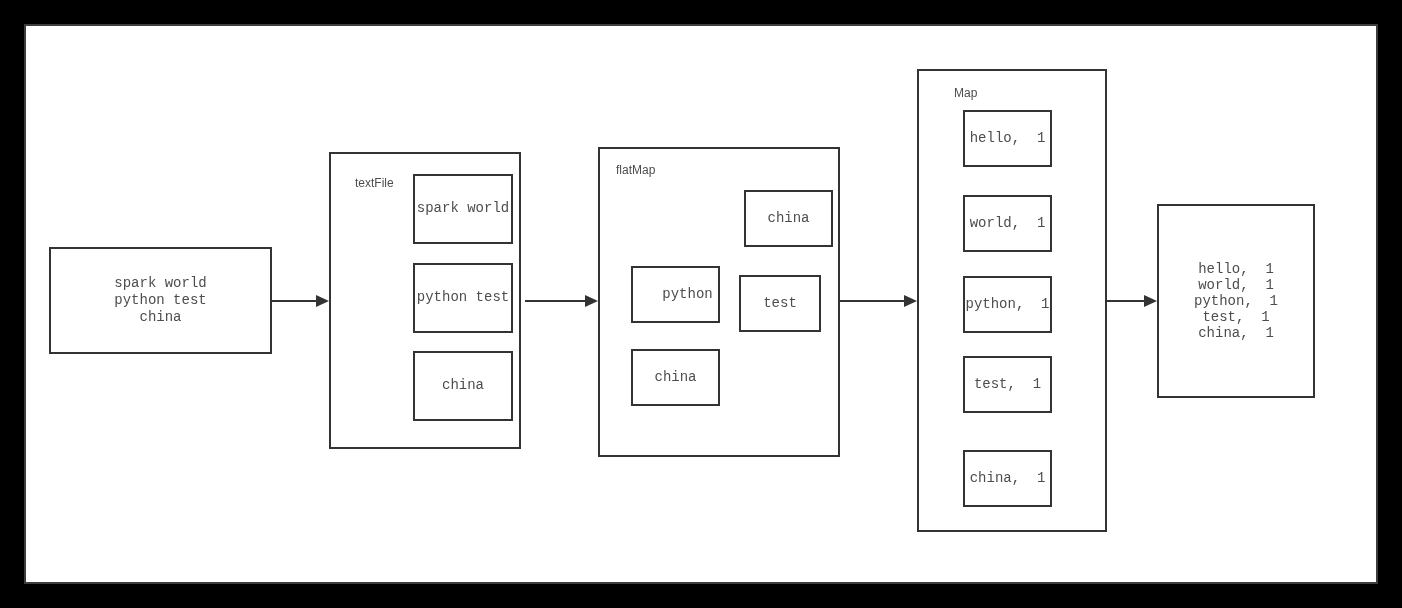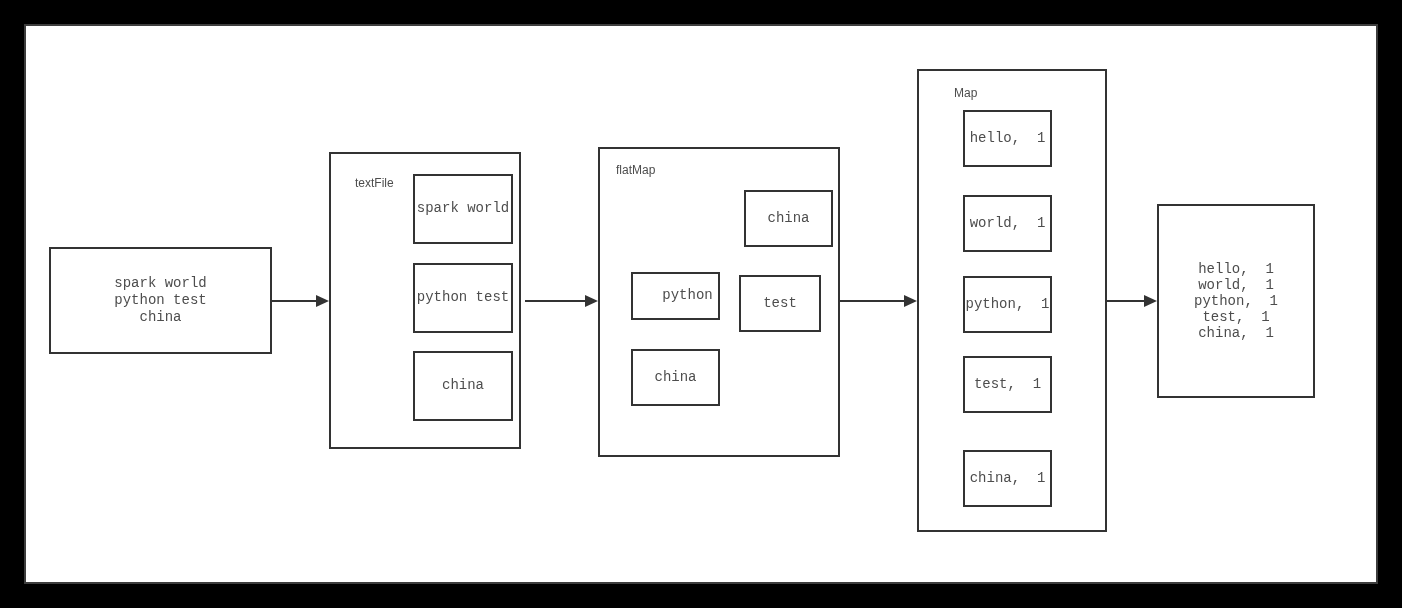--- a/index.html
+++ b/index.html
@@ -81,21 +81,21 @@
   .tf-0 { left: 82px; top: 20px;  width: 100px; height: 70px; }
   .tf-1 { left: 82px; top: 109px; width: 100px; height: 70px; }
   .tf-2 { left: 82px; top: 197px; width: 100px; height: 70px; }
   .group .box { position: absolute; }
 
   
   .g-flatmap { left: 572px; top: 121px; width: 242px; height: 310px; }
   .g-flatmap .group-label { left: 16px; top: 14px; }
   .fm-0 { left: 27px;  top: 41px;  width: 89px; height: 57px; }
   .fm-1 { left: 144px; top: 41px;  width: 89px; height: 57px; }
-  .fm-2 { left: 31px;  top: 123px; width: 89px; height: 48px; padding-left: 24px; }
+  .fm-2 { left: 31px;  top: 117px; width: 89px; height: 57px; padding-left: 24px; }
   .fm-3 { left: 139px; top: 126px; width: 82px; height: 57px; }
   .fm-4 { left: 31px;  top: 200px; width: 89px; height: 57px; }
 
   
   .g-map { left: 891px; top: 43px; width: 190px; height: 463px; }
   .g-map .group-label { left: 35px; top: 15px; }
   .mp-0 { left: 44px; top: 39px;  width: 89px; height: 57px; }
   .mp-1 { left: 44px; top: 124px; width: 89px; height: 57px; }
   .mp-2 { left: 44px; top: 205px; width: 89px; height: 57px; }
   .mp-3 { left: 44px; top: 285px; width: 89px; height: 57px; }

